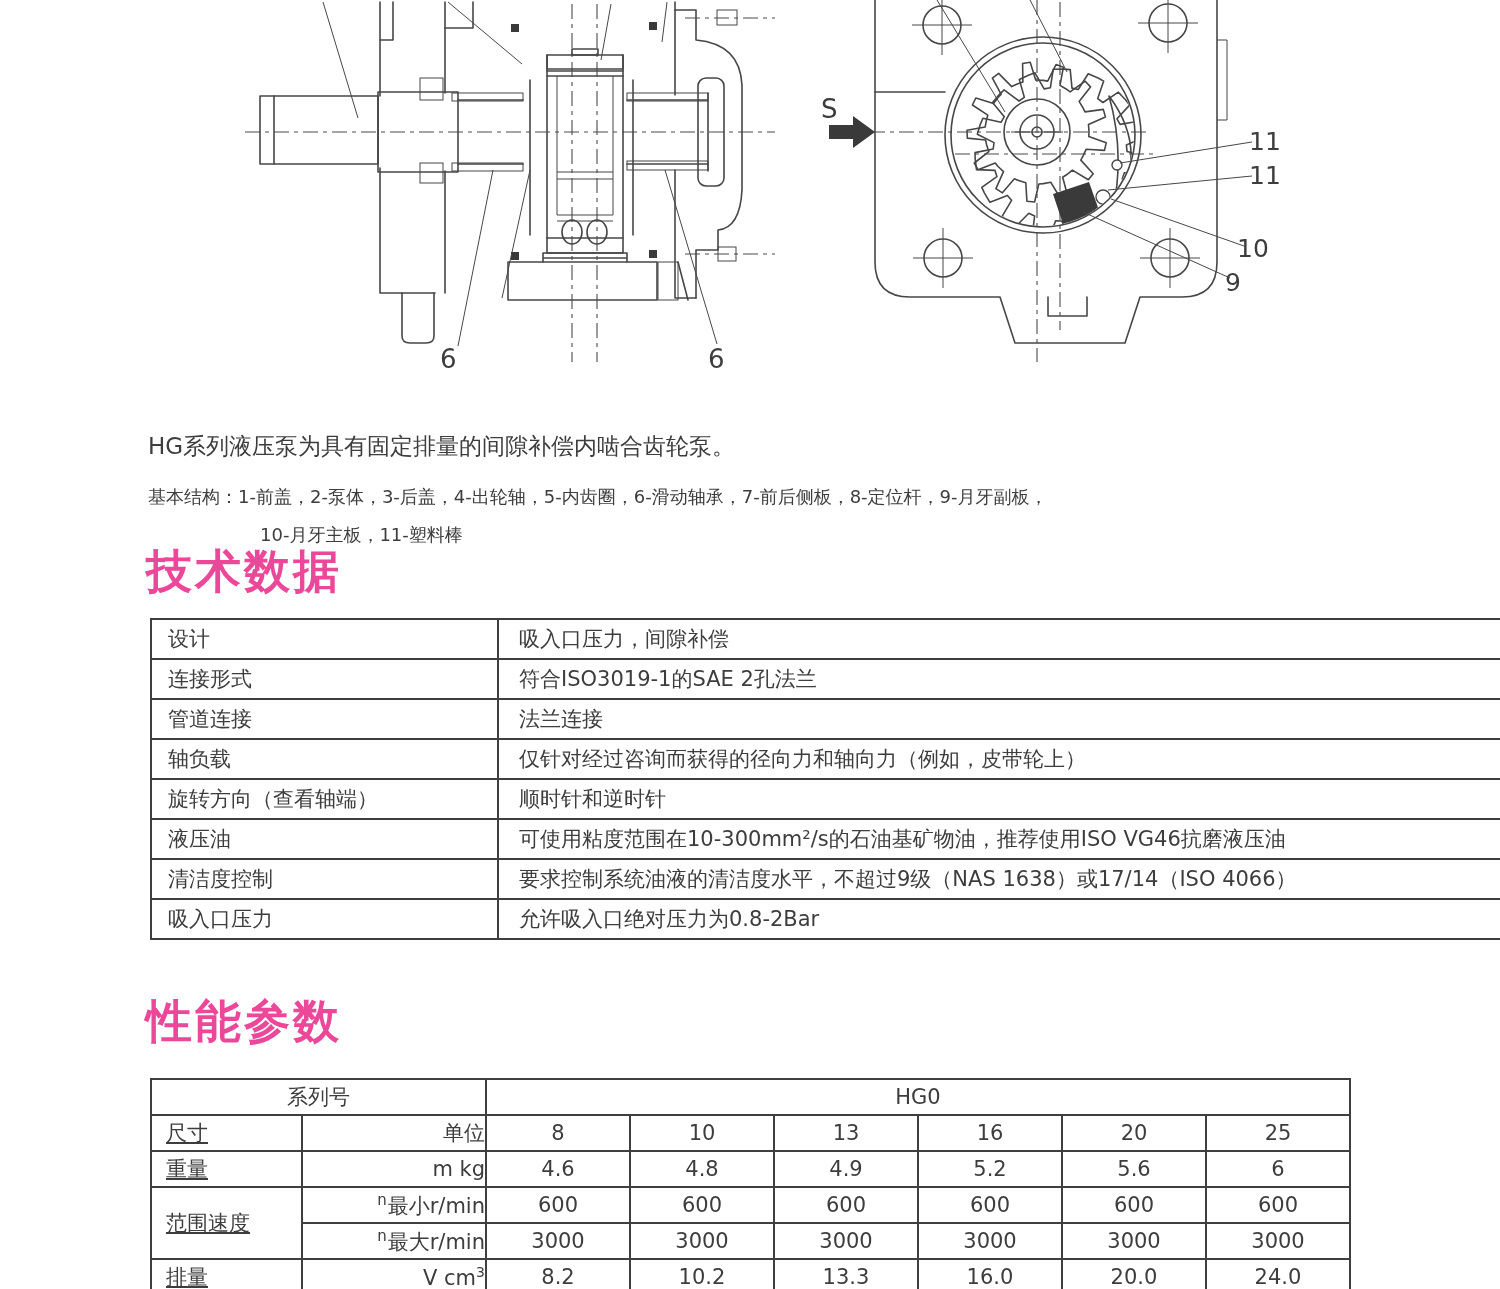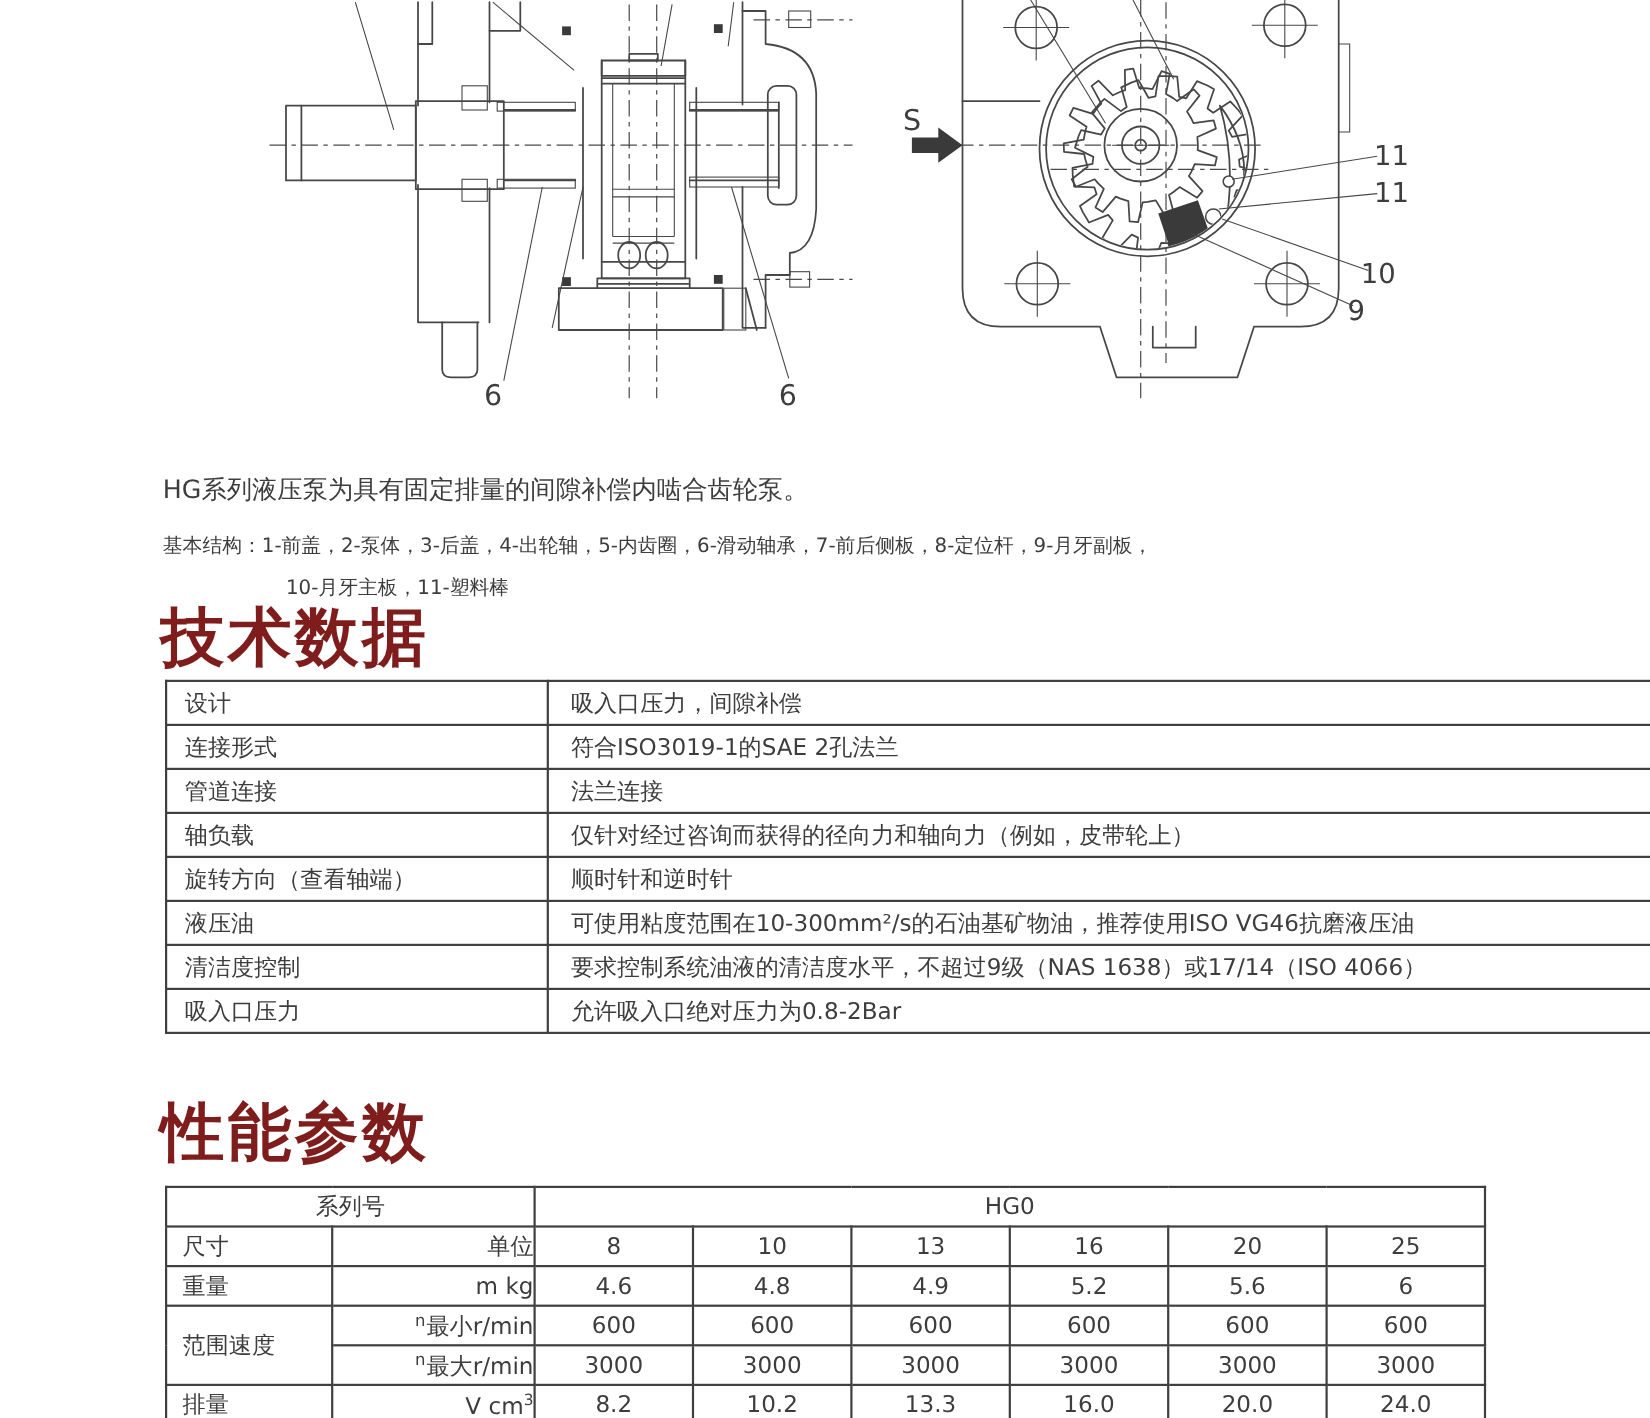--- a/index.html
+++ b/index.html
@@ -11,36 +11,36 @@
   .thin{stroke:#474747;stroke-width:1;fill:none;}
   .cl{stroke:#4a4a4a;stroke-width:1.1;fill:none;stroke-dasharray:15 5 4 5;}
   .fillink{fill:#3a3a3a;stroke:none;}
   .whitec{fill:#ffffff;stroke:#474747;stroke-width:1.4;}
   .svgtxt{font-family:"DejaVu Sans",sans-serif;font-size:26px;fill:#3d3d3d;}
   .svgtxt2{font-family:"DejaVu Sans",sans-serif;font-size:25px;fill:#3d3d3d;}
   
   .intro{position:absolute;left:148px;top:404px;font-size:23px;line-height:37px;white-space:nowrap;margin-top:24px;}
   .intro2{position:absolute;left:148px;top:478px;font-size:18px;line-height:38px;white-space:nowrap;}
   .intro2 .l2{display:block;margin-left:112px;}
-  .sec-title{position:absolute;left:146px;font-size:58px;font-weight:700;color:#7f1d1d;letter-spacing:3px;}
+  .sec-title{position:absolute;left:146px;font-size:46px;font-weight:700;color:#ec4899;letter-spacing:3px;}
   #tech-title{top:541px;}
   #perf-title{top:991px;}
   
   table.tbl{position:absolute;border-collapse:collapse;table-layout:fixed;background:#fff;}
   table.tbl td{border:2px solid #3f3f3f;font-size:21px;vertical-align:middle;
                font-family:"DejaVu Sans","Liberation Sans",sans-serif;color:#3d3d3d;
                overflow:hidden;white-space:nowrap;}
   #tech-table{left:150px;top:618px;width:1408px;height:322px;}
   #tech-table tr{height:35px;}
   #tech-table td.lbl{padding-left:16px;}
   #tech-table td.val{padding-left:20px;}
   #perf-table{left:150px;top:1078px;width:1199px;}
   #perf-table tr{height:36px;}
   #perf-table td{text-align:center;padding:0;}
-  #perf-table td.lbl{text-align:left;padding-left:14px;}
+  #perf-table td.lbl{text-align:left;padding-left:14px;text-decoration:underline;}
   #perf-table td.unit{text-align:right;padding-left:14px;}
   sup.sm{font-size:14px;}
   sup.pre{font-size:15px;margin-right:1px;}
 </style>
 </head>
 <body>
 
 <div id="page">
 
   <svg class="drawing" style="left:230px;top:0" width="560" height="370" viewBox="0 0 560 370">

